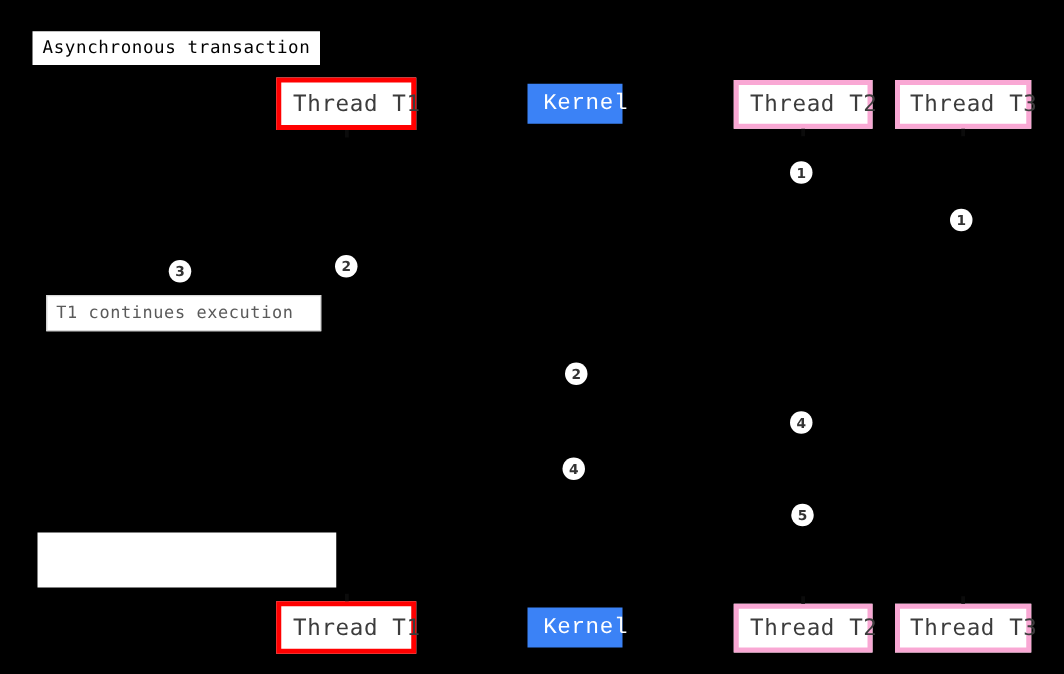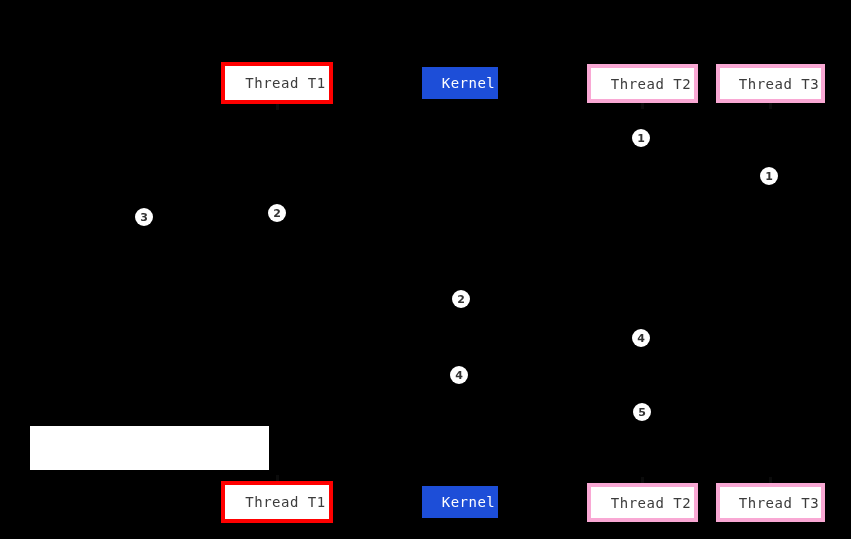--- a/index.html
+++ b/index.html
@@ -31,38 +31,39 @@
   }
   
   .lane-box {
     position: absolute;
     box-sizing: border-box;
     display: flex;
     align-items: center;
     justify-content: center;
     white-space: nowrap;
     font-family: "DejaVu Sans Mono", monospace;
-    font-size: 14px;
+    font-size: 18px;
     letter-spacing: 0.5px;
     padding-left: 17px;
   }
   .lane-box.red {
     background: #ffffff;
     border: 4px solid #ff0000;
     color: #3c3c3c;
   }
   .lane-box.blue-outline {
     background: #ffffff;
     border: 4px solid #f9a8d4;
     color: #3c3c3c;
   }
   .lane-box.blue-fill {
-    background: #1d4ed8;
+    background: #3b82f6;
     border: none;
     color: #ffffff;
+    font-family: Liberation Mono, monospace;
   }
   
   .lane-stub {
     position: absolute;
     width: 3px;
     height: 6px;
     background: #0b0b0b;
   }
   
   .note-label {
@@ -96,34 +97,36 @@
     display: flex;
     align-items: center;
     justify-content: center;
     line-height: 1;
   }
 </style>
 </head>
 <body>
 
 <div id="canvas">
+    <div class="title-banner" style="left: 26px; top: 25px;">Asynchronous transaction</div>
     <div class="lane-box red" style="left: 221px; top: 62px; width: 112px; height: 42px;">Thread T1</div>
     <div class="lane-box blue-fill" style="left: 422px; top: 67px; width: 76px; height: 32px;">Kernel</div>
     <div class="lane-box blue-outline" style="left: 587px; top: 64px; width: 111px; height: 39px;">Thread T2</div>
     <div class="lane-box blue-outline" style="left: 716px; top: 64px; width: 109px; height: 39px;">Thread T3</div>
     <div class="lane-box red" style="left: 221px; top: 481px; width: 112px; height: 42px;">Thread T1</div>
     <div class="lane-box blue-fill" style="left: 422px; top: 486px; width: 76px; height: 32px;">Kernel</div>
     <div class="lane-box blue-outline" style="left: 587px; top: 483px; width: 111px; height: 39px;">Thread T2</div>
     <div class="lane-box blue-outline" style="left: 716px; top: 483px; width: 109px; height: 39px;">Thread T3</div>
     <div class="lane-stub" style="left: 276px; top: 104px;"></div>
     <div class="lane-stub" style="left: 641px; top: 103px;"></div>
     <div class="lane-stub" style="left: 769px; top: 103px;"></div>
     <div class="lane-stub" style="left: 276px; top: 475px;"></div>
     <div class="lane-stub" style="left: 641px; top: 477px;"></div>
     <div class="lane-stub" style="left: 769px; top: 477px;"></div>
+    <div class="note-label" style="left: 37px; top: 236px; width: 220px;">T1 continues execution</div>
     <div class="blank-panel" style="left: 30px; top: 426px; width: 239px; height: 44px;"></div>
     <div class="badge" style="left: 632px; top: 129px;">1</div>
     <div class="badge" style="left: 760px; top: 167px;">1</div>
     <div class="badge" style="left: 135px; top: 208px;">3</div>
     <div class="badge" style="left: 268px; top: 204px;">2</div>
     <div class="badge" style="left: 452px; top: 290px;">2</div>
     <div class="badge" style="left: 632px; top: 329px;">4</div>
     <div class="badge" style="left: 450px; top: 366px;">4</div>
     <div class="badge" style="left: 633px; top: 403px;">5</div>
   </div>

